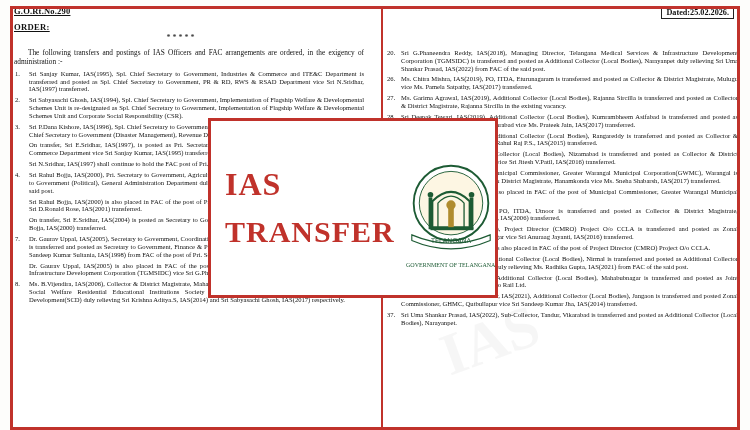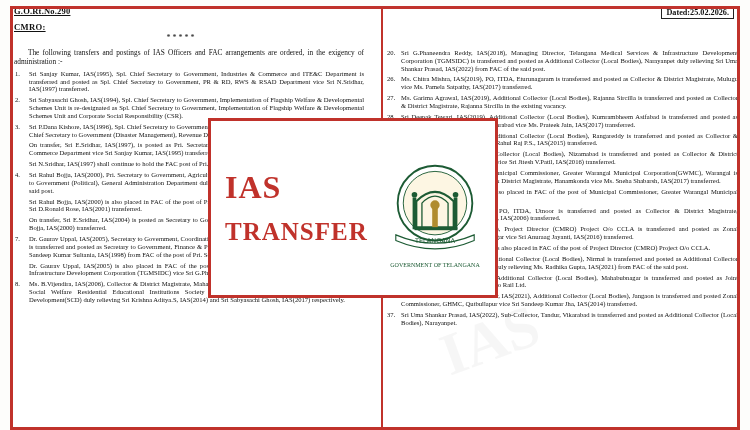--- a/index.html
+++ b/index.html
@@ -146,21 +146,21 @@
     height: 100%;
   }
   .overlay-title-1, .overlay-title-2 {
     font-family: "Liberation Serif", serif;
     color: #c0322b;
     font-weight: bold;
     letter-spacing: 1px;
     line-height: 1.05;
   }
   .overlay-title-1 { font-size: 32px; }
-  .overlay-title-2 { font-size: 25px; margin-top: 14px; }
+  .overlay-title-2 { font-size: 30px; margin-top: 14px; }
   .overlay-right {
     flex: 1 1 auto;
     display: flex;
     align-items: flex-end;
     justify-content: center;
   }
   .emblem {
     width: 112px;
     height: 112px;
     display: block;
@@ -195,21 +195,21 @@
     <div class="red-frame right"></div>
     <div class="vert-divider"></div>
 
     <div class="watermark">IAS</div>
 
     <div class="header-row">
       <span class="go-no">G.O.Rt.No.290</span>
       <span class="date-box">Dated:25.02.2026.</span>
     </div>
 
-    <div class="order-line">CMRO:</div>
+    <div class="order-line">ORDER:</div>
     <div class="stars">*****</div>
 
     <div class="columns">
 
       <div class="col left">
         <div class="intro">The  following transfers and postings of IAS Officers and FAC arrangements are ordered, in the exigency of administration :-</div>
 
         <div class="item">
           <span class="num">1.</span>
           <span class="body">Sri Sanjay Kumar, IAS(1995), Spl. Chief Secretary to Government, Industries &amp; Commerce and ITE&amp;C Department is transferred and posted as Spl. Chief Secretary to Government, PR &amp; RD, RWS &amp; RSAD Department vice Sri N.Sridhar, IAS(1997) transferred.</span>

